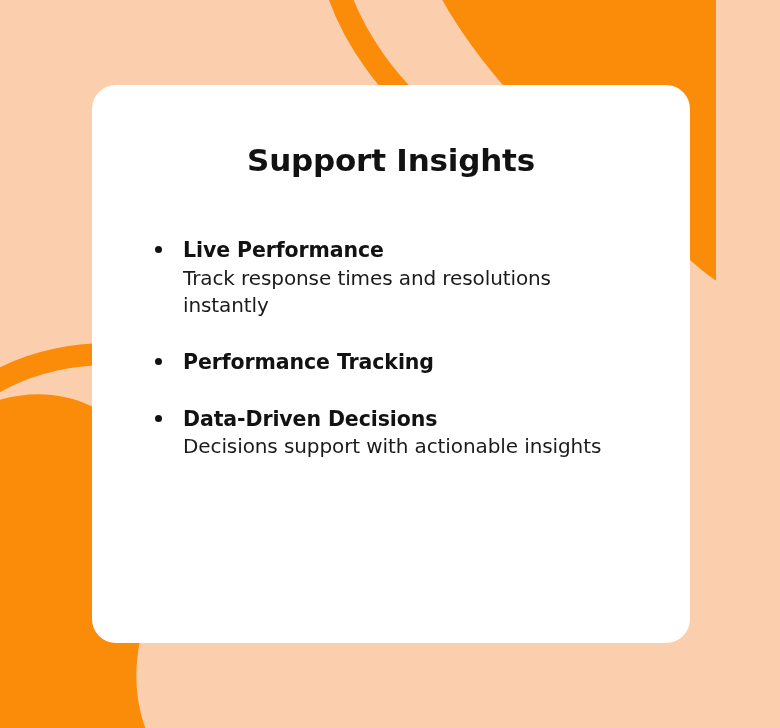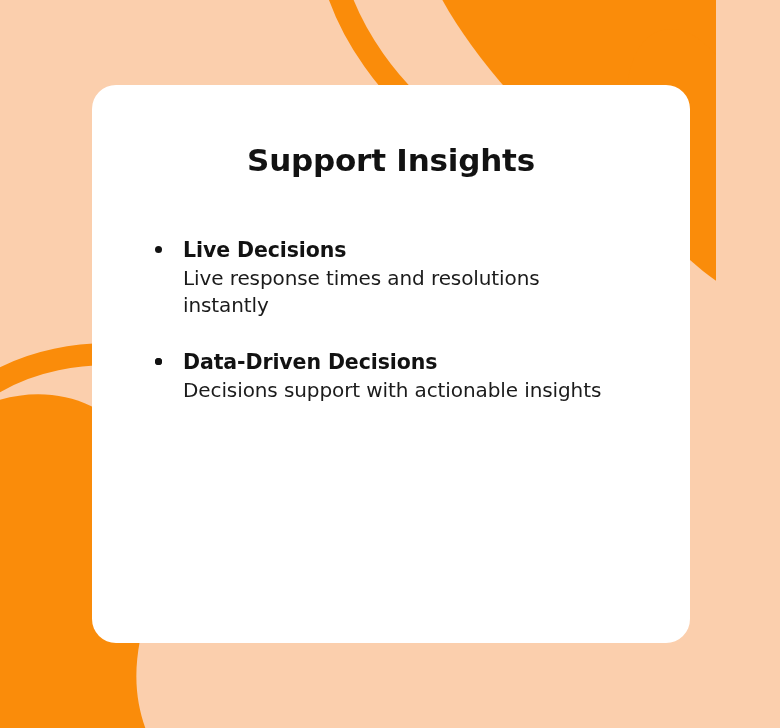--- a/index.html
+++ b/index.html
@@ -129,26 +129,27 @@
   </svg>
 
   <div id="card">
 
     <h1 id="card-title">Support Insights</h1>
 
     <ul id="feature-list">
 
       <li class="feature-item">
         <span class="bullet-dot"></span>
-        <span class="feature-title">Live Decisions</span>
-        <span class="feature-desc">Live response times and resolutions instantly</span>
+        <span class="feature-title">Live Performance</span>
+        <span class="feature-desc">Track response times and resolutions instantly</span>
       </li>
 
       <li class="feature-item">
         <span class="bullet-dot"></span>
+        <span class="feature-title">Performance Tracking</span>
       </li>
 
       <li class="feature-item">
         <span class="bullet-dot"></span>
         <span class="feature-title">Data-Driven Decisions</span>
         <span class="feature-desc">Decisions support with actionable insights</span>
       </li>
 
     </ul>
   </div>

